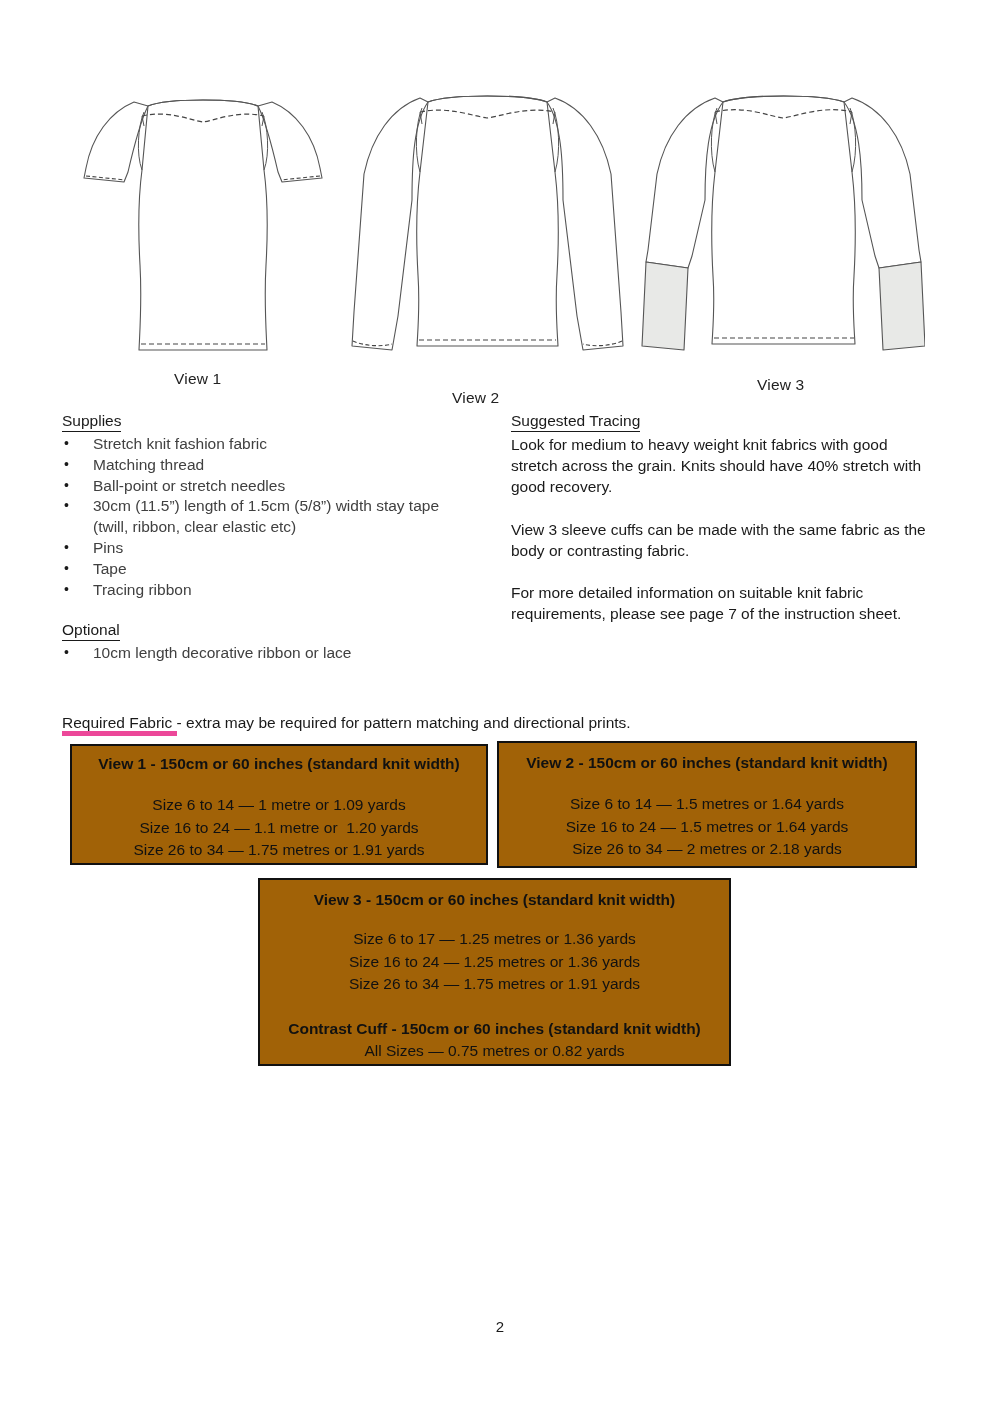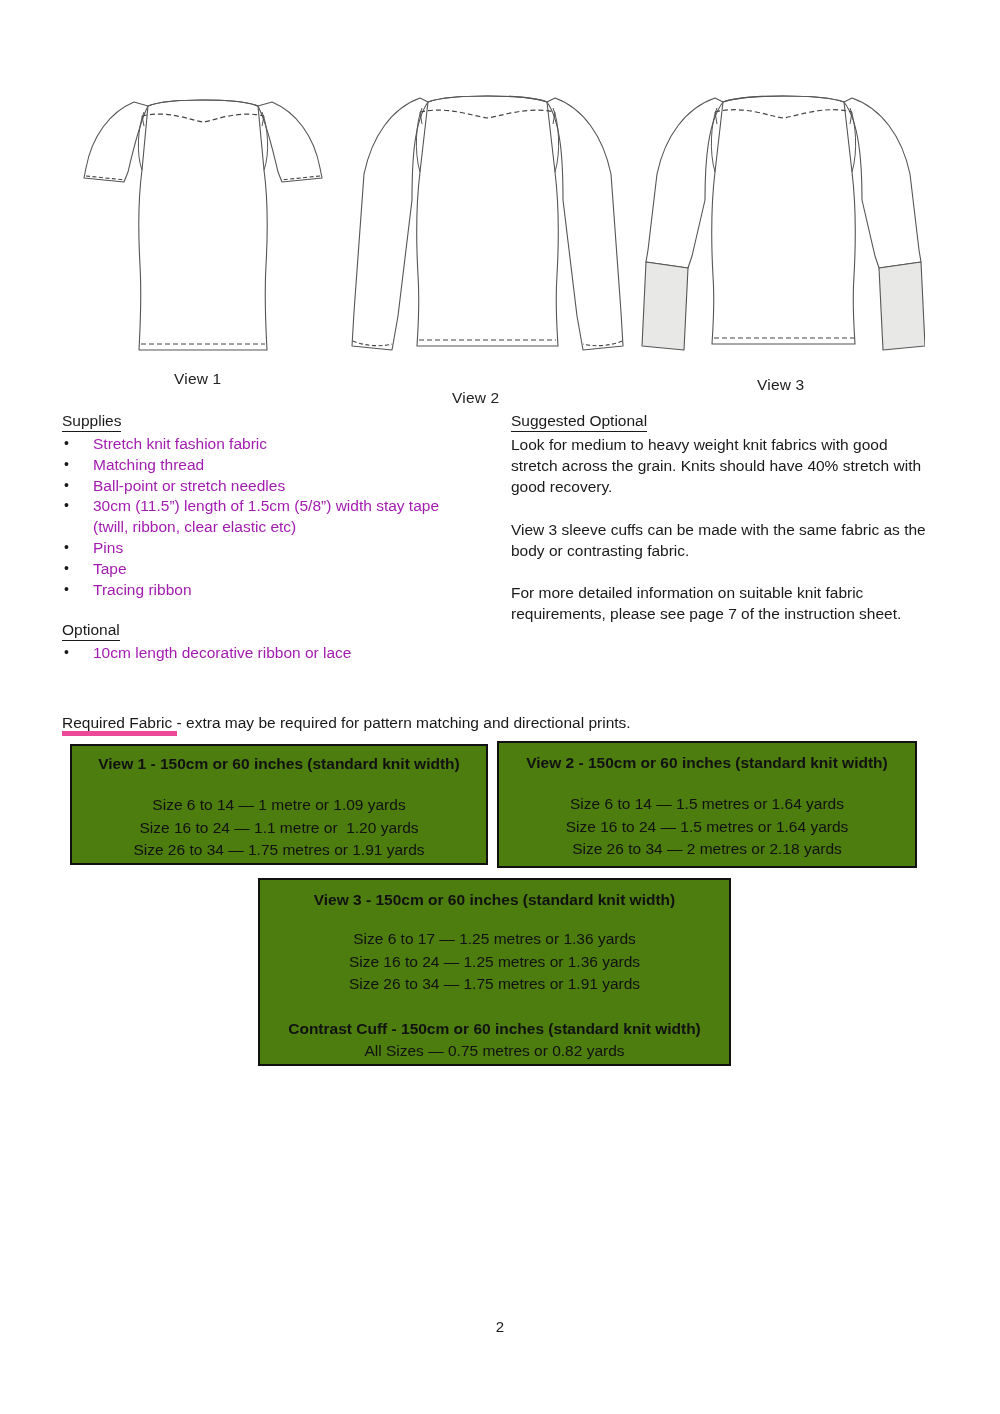--- a/index.html
+++ b/index.html
@@ -70,21 +70,21 @@
   ul.supplies {
     list-style: none;
     margin: 0;
     padding: 0;
   }
   ul.supplies li {
     position: relative;
     padding-left: 31px;
     font-size: 15.5px;
     line-height: 20.8px;
-    color: #a21caf;
+    color: #404040;
   }
   ul.supplies li::before {
     content: "\2022";
     position: absolute;
     left: 2px;
     top: -1px;
     font-size: 14px;
     color: #1a1a1a;
   }
   ul.supplies li .cont {
@@ -113,21 +113,21 @@
     white-space: nowrap;
   }
   .required-line .u {
     border-bottom: 5px solid #ec4899;
     padding-bottom: 0;
   }
 
   .fabric-box {
     position: absolute;
     border: 2.5px solid #111;
-    background: #4d7c0f;
+    background: #a16207;
     box-sizing: border-box;
     text-align: center;
   }
   .fabric-box .box-title {
     font-size: 15.5px;
     font-weight: bold;
     line-height: 20px;
     color: #111;
     margin: 0;
   }
@@ -304,21 +304,21 @@
 
     <div class="gap-block"></div>
 
     <div class="section-head">Optional</div>
     <ul class="supplies">
       <li>10cm length decorative ribbon or lace</li>
     </ul>
   </div>
 
   <div class="col-right">
-    <div class="section-head">Suggested Optional</div>
+    <div class="section-head">Suggested Tracing</div>
     <p class="para">Look for medium to heavy weight knit fabrics with good stretch across the grain. Knits should have 40% stretch with good recovery.</p>
     <p class="para">View 3 sleeve cuffs can be made with the same fabric as the body or contrasting fabric.</p>
     <p class="para">For more detailed information on suitable knit fabric requirements, please see page 7 of the instruction sheet.</p>
   </div>
 
   <div class="required-line">
     <span class="u">Required Fabric </span><span>- extra may be required for pattern matching and directional prints.</span>
   </div>
 
   <div class="fabric-box" id="box-view1">

